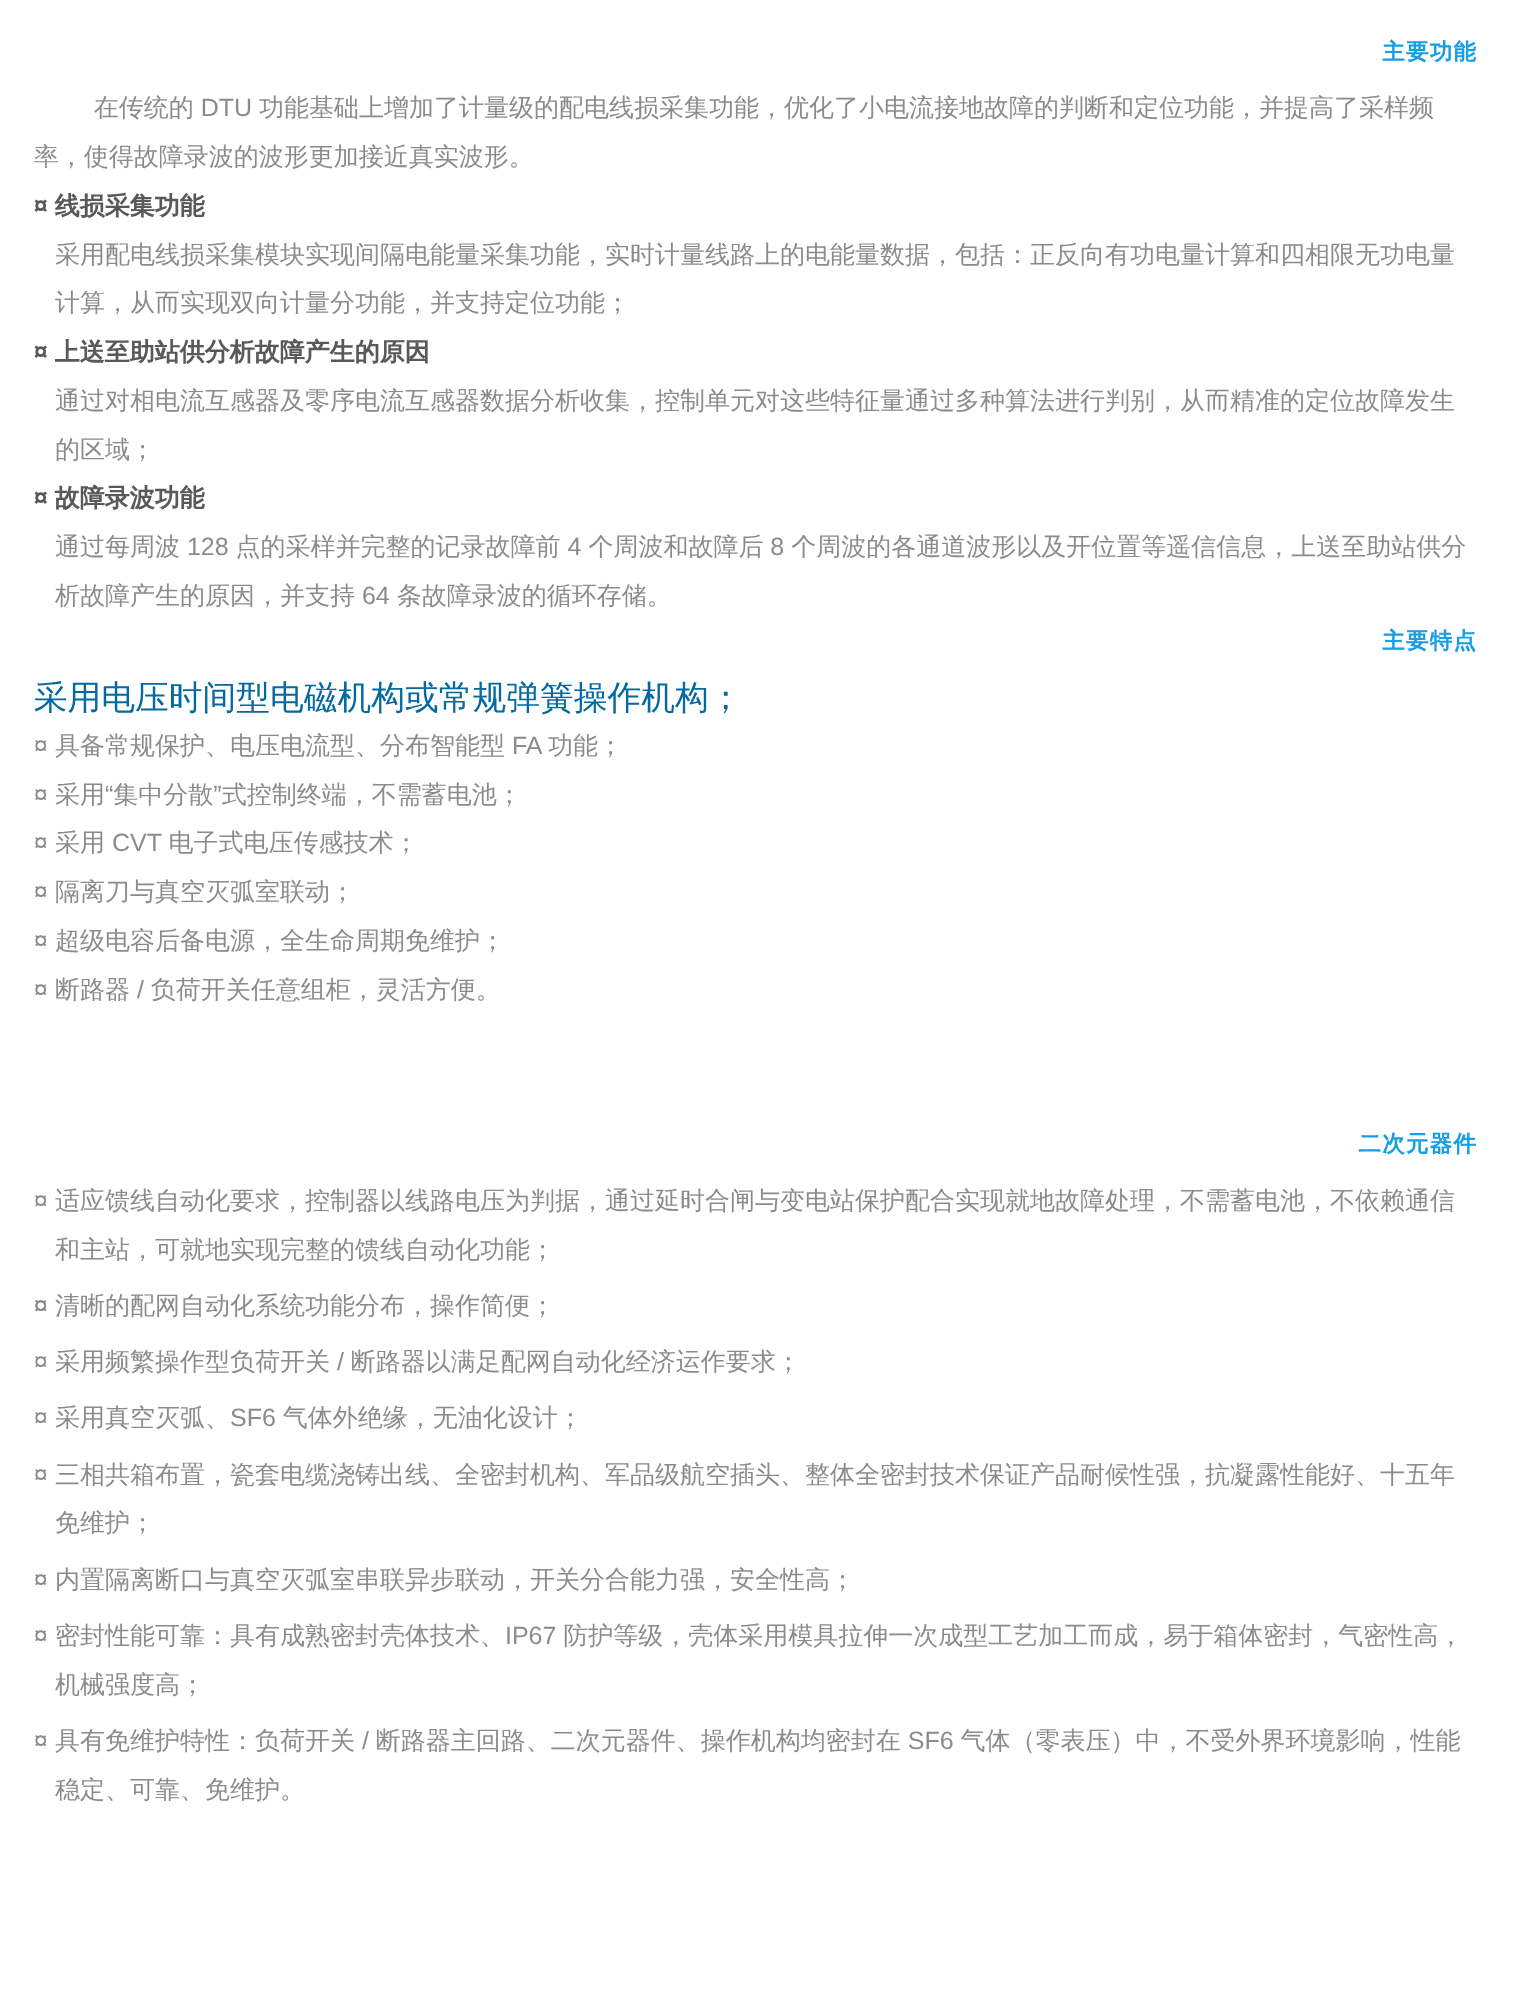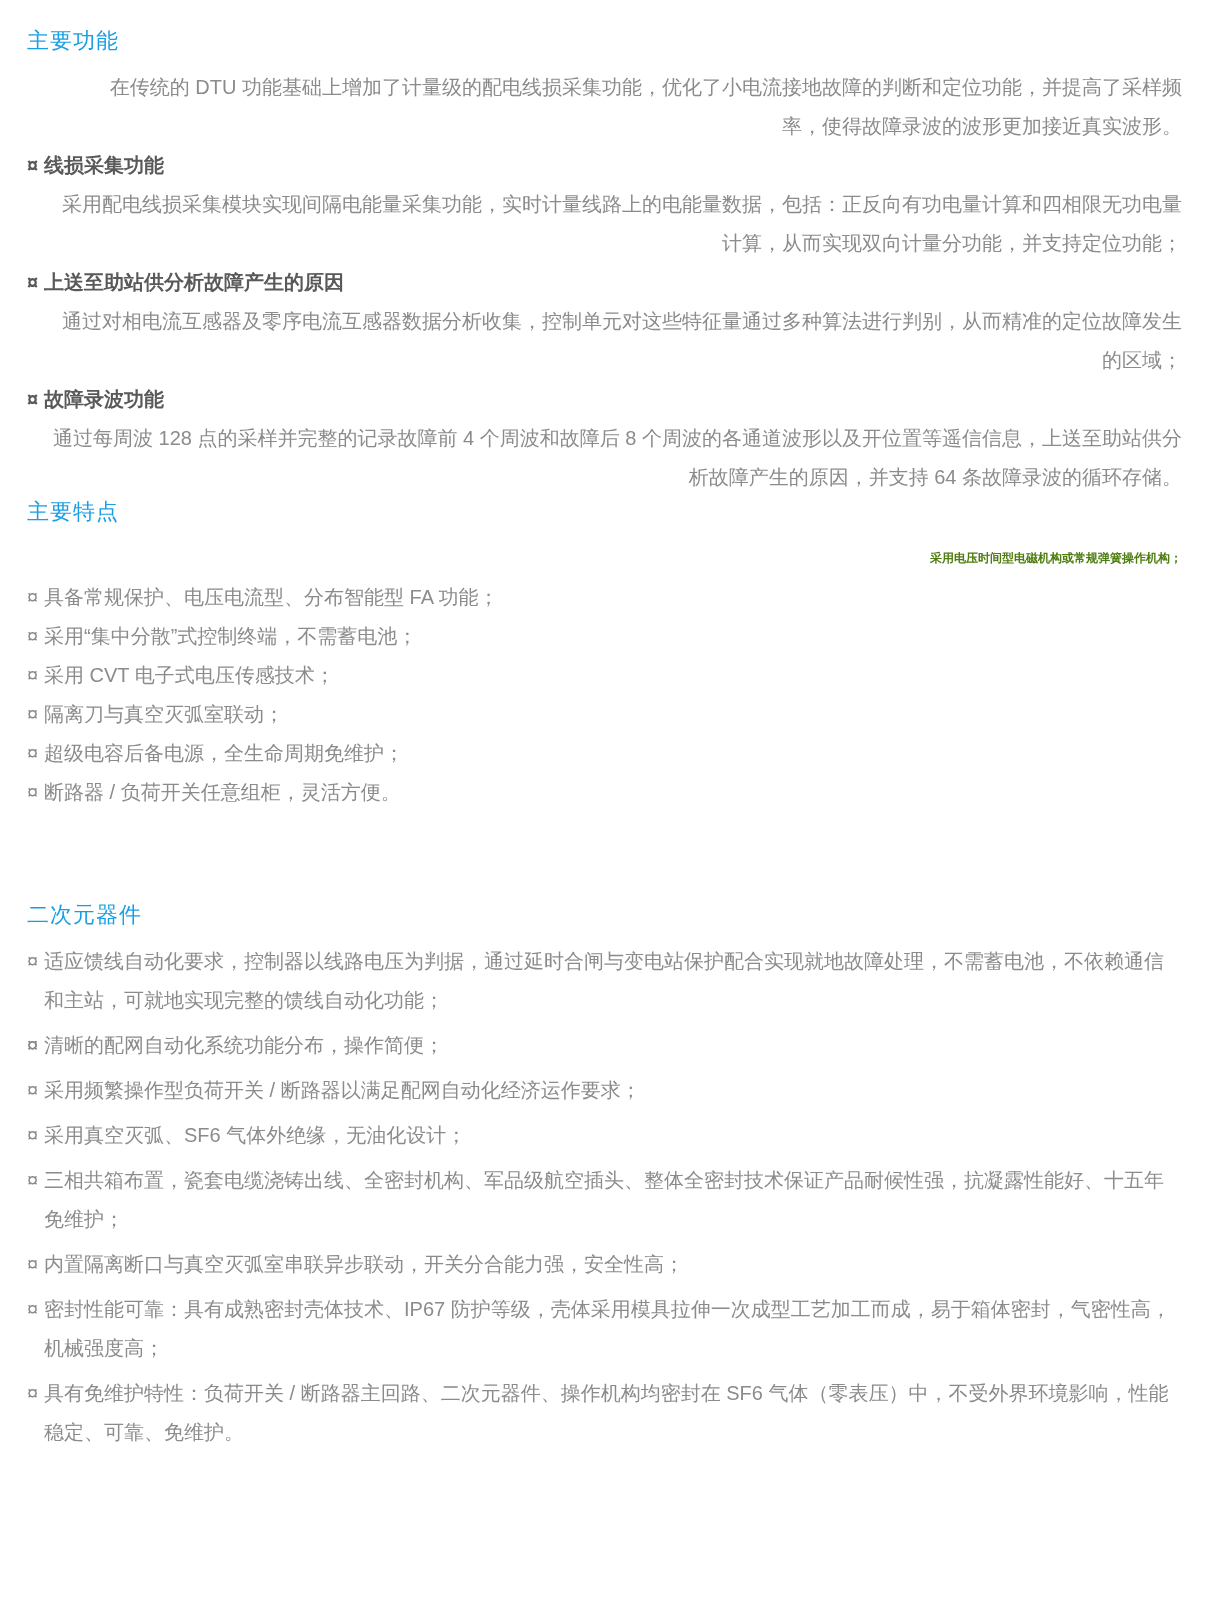--- a/index.html
+++ b/index.html
@@ -17,27 +17,28 @@
     box-sizing: border-box;
     width: 1212px;
     min-height: 1605px;
     padding: 26px 30px 30px 27px;
   }
   .section { margin: 0; }
   .section + .section-gap-1 { }
   .section + .section-gap-2 { margin-top: 88px; }
   h2.section-title {
     margin: 0 0 12px 0;
-    font-size: 22px;
+    font-size: 18px;
     line-height: 30px;
-    font-weight: normal;
+    font-weight: bold;
     color: #189fe3;
     letter-spacing: 1px;
+    text-align: right;
   }
-  p, .line { margin: 0; font-size: 20px; line-height: 39px; text-align: right; }
+  p, .line { margin: 0; font-size: 20px; line-height: 39px; }
   .intro {
     color: #8b8b8b;
     text-indent: 48px;
   }
   .subhead {
     position: relative;
     padding-left: 17px;
     font-size: 20px;
     line-height: 39px;
     font-weight: bold;
@@ -47,23 +48,23 @@
     position: absolute;
     left: 0;
     font-weight: bold;
     color: #595959;
   }
   .item-body {
     padding-left: 17px;
     color: #8b8b8b;
   }
   .lead {
-    font-weight: bold;
-    color: #4d7c0f;
-    font-size: 12px;
+    font-weight: normal;
+    color: #0369a1;
+    font-size: 27px;
     line-height: 39px;
   }
   .bullet {
     position: relative;
     padding-left: 17px;
     font-size: 20px;
     line-height: 39px;
     color: #8b8b8b;
   }
   .bullet .marker {

